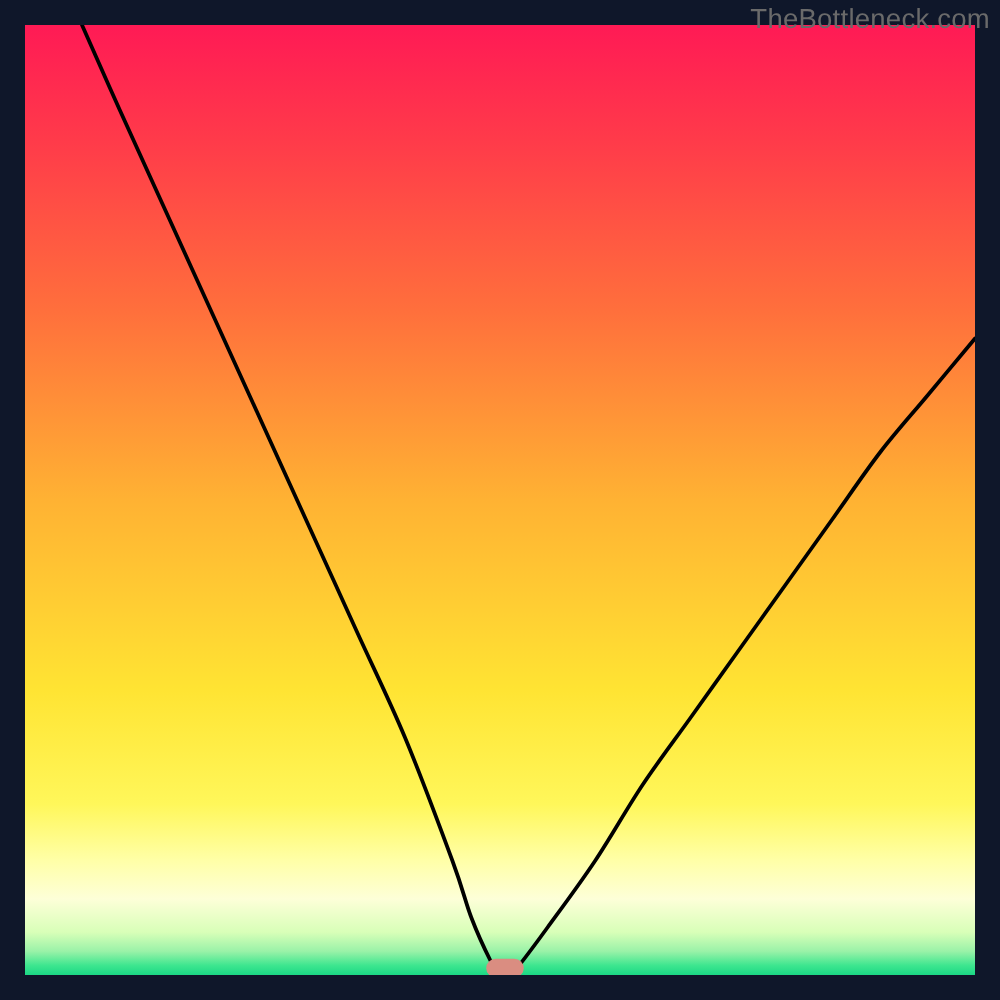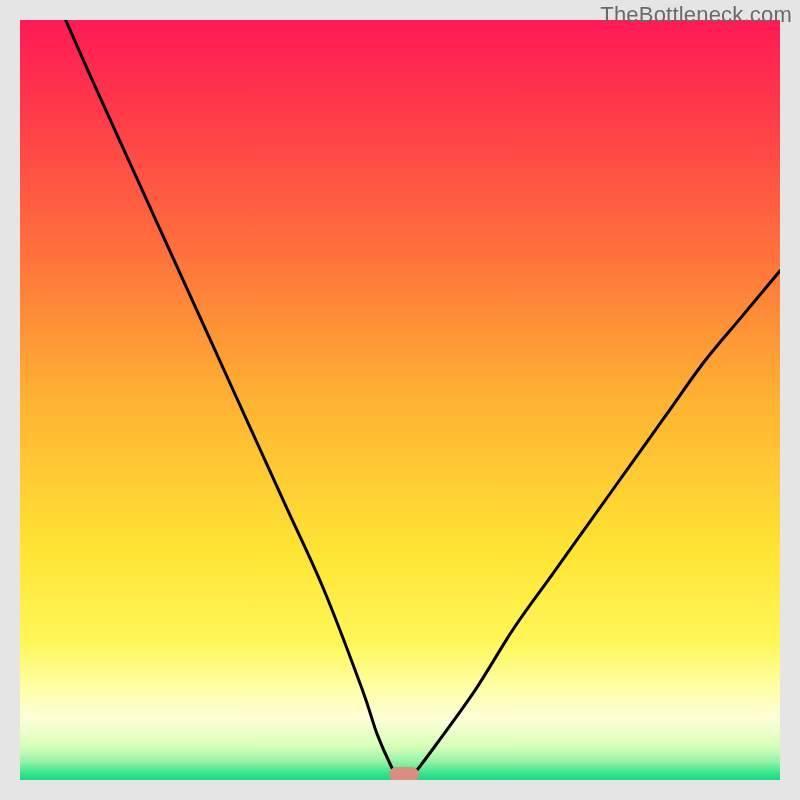--- a/index.html
+++ b/index.html
@@ -10,21 +10,21 @@
     background: #000;
     overflow: hidden;
     font-family: Arial, Helvetica, sans-serif;
   }
   .frame {
     position: absolute;
     left: 0;
     top: 0;
     width: 800px;
     height: 800px;
-    background: #e5e5e5;
+    background: #0f172a;
   }
   .plot-area {
     position: absolute;
     left: 20px;
     top: 20px;
     width: 760px;
     height: 760px;
     overflow: hidden;
   }
   .gradient {

